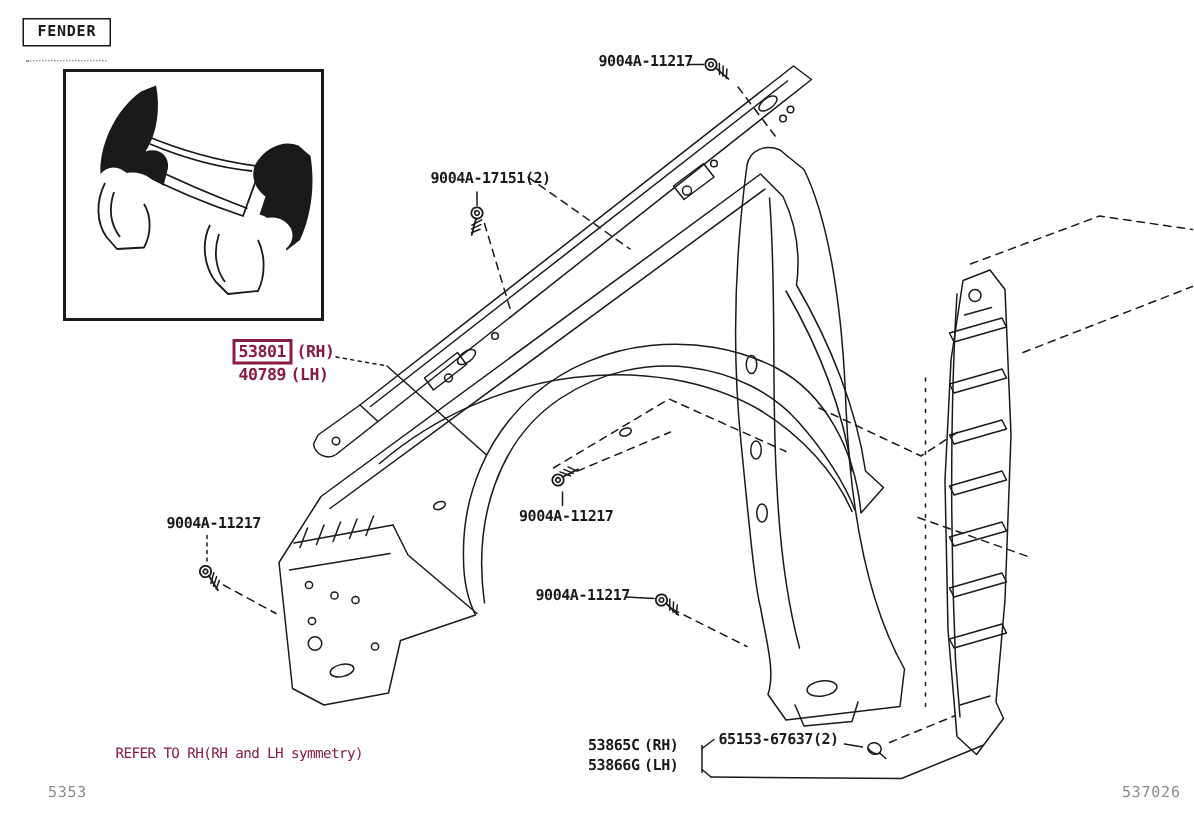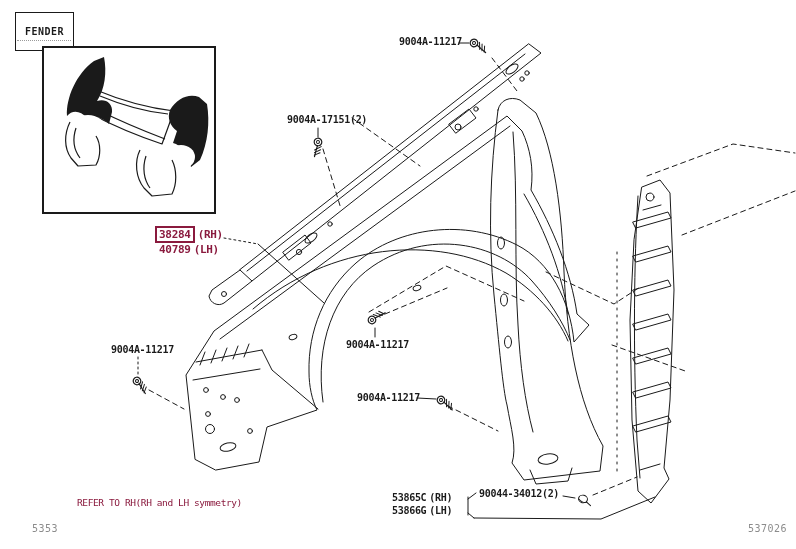--- a/index.html
+++ b/index.html
@@ -20,21 +20,21 @@
   .note{
     position:absolute;font-size:9.5px;font-weight:normal;letter-spacing:-0.4px;
     color:var(--hl,#8a1a3e);white-space:nowrap;
   }
   .corner{
     position:absolute;font-size:10px;color:var(--muted,#8c8c8c);
     letter-spacing:.5px;white-space:nowrap;
   }
   .title-box{
     position:absolute;left:15px;top:12px;border:1px solid var(--ink,#1a1a1a);
-    padding:13px 9px;font-size:10px;font-weight:bold;letter-spacing:.5px;
+    padding:3px 9px;font-size:10px;font-weight:bold;letter-spacing:.5px;
     color:var(--ink,#1a1a1a);background:#fff;
   }
   .title-dots{position:absolute;left:17px;top:40px;width:54px;border-bottom:1px dotted #9a9a9a;}
   .inset{
     position:absolute;left:42px;top:46px;width:170px;height:164px;
     border:2px solid var(--ink,#1a1a1a);background:#fff;color:var(--ink,#1a1a1a);
   }
 </style>
 </head>
 <body>
@@ -194,21 +194,21 @@
       <path d="M102,108 C98,120 100,132 106,140"></path>
     </svg>
   </div>
 
   <div class="lbl" style="left:399px;top:36px">9004A-11217</div>
 
   <div class="lbl" style="left:287px;top:114px">9004A-17151(2)</div>
 
   <div class="lbl hl-block" style="left:155px;top:226px">
     <div class="row">
-      <span class="boxed">38284</span>
+      <span class="boxed">53801</span>
       <span>(RH)</span>
     </div>
     <div class="row">
       <span class="num2">40789</span>
       <span>(LH)</span>
     </div>
   </div>
 
   <div class="lbl" style="left:111px;top:344px">9004A-11217</div>
 
@@ -220,21 +220,21 @@
     <div class="row">
       <span>53865C</span>
       <span>(RH)</span>
     </div>
     <div class="row">
       <span>53866G</span>
       <span>(LH)</span>
     </div>
   </div>
 
-  <div class="lbl" style="left:479px;top:488px">90044-34012(2)</div>
+  <div class="lbl" style="left:479px;top:488px">65153-67637(2)</div>
 
   <div class="note" style="left:77px;top:497px">REFER TO RH(RH and LH symmetry)</div>
 
   <div class="corner" style="left:32px;top:523px">5353</div>
 
   <div class="corner" style="left:748px;top:523px">537026</div>
 
 </div>
 
 </body></html>

